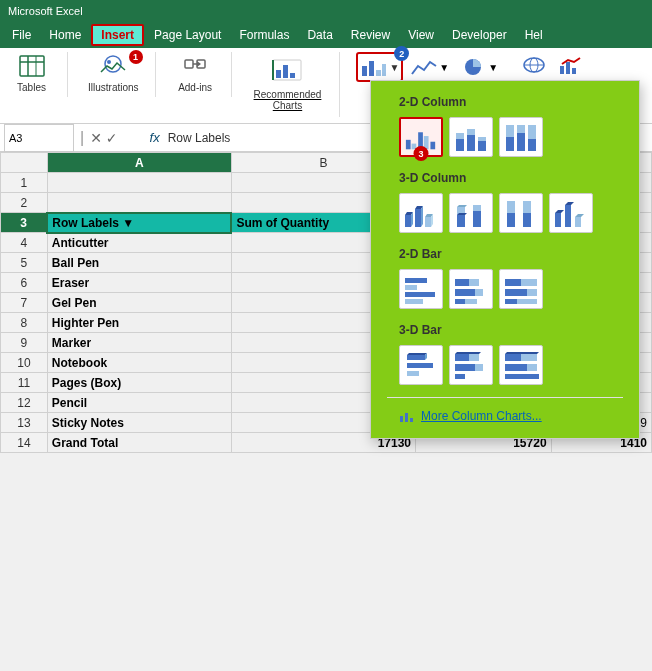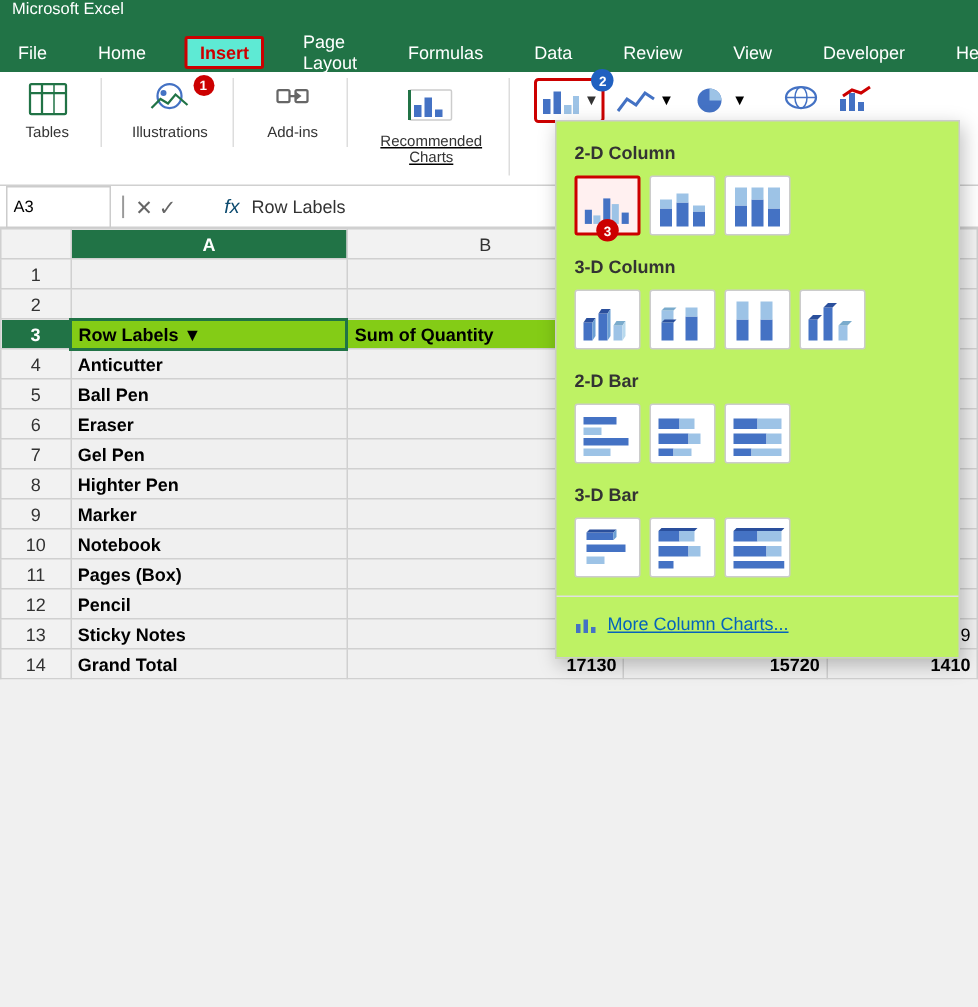--- a/index.html
+++ b/index.html
@@ -1,22 +1,22 @@
 <!DOCTYPE html>
 <html><head>
   <meta charset="utf-8">
   <style>
     * { box-sizing: border-box; margin: 0; padding: 0; }
     body { font-family: 'Segoe UI', Arial, sans-serif; font-size: 12px; background: #f0f0f0; width: 652px; height: 671px; overflow: hidden; position: relative; }
 
     
-    .title-bar { background: #217346; height: 22px; display: flex; align-items: flex-start; padding: 0 8px; color: white; font-size: 11px; }
-
-    
-    .menu-bar { background: #217346; height: 26px; display: flex; align-items: center; padding: 0 4px; gap: 18px; }
+    .title-bar { background: #217346; height: 22px; display: flex; align-items: center; padding: 0 8px; color: white; font-size: 11px; }
+
+    
+    .menu-bar { background: #217346; height: 26px; display: flex; align-items: center; padding: 0 4px; gap: 2px; }
     .menu-item { color: white; font-size: 12px; padding: 2px 8px; cursor: pointer; border-radius: 2px; }
     .menu-item.highlighted { background: #5eead4; color: #c00; border: 2px solid #c00; border-radius: 2px; font-weight: bold; }
 
     
     .ribbon { background: white; border-bottom: 1px solid #d0d0d0; padding: 4px 8px 6px; display: flex; align-items: flex-start; gap: 12px; }
     .ribbon-group { display: flex; flex-direction: column; align-items: center; border-right: 1px solid #ddd; padding-right: 12px; margin-right: 4px; min-width: 60px; }
     .ribbon-group:last-child { border-right: none; }
     .ribbon-group-items { display: flex; gap: 4px; align-items: center; margin-bottom: 2px; }
     .ribbon-btn { display: flex; flex-direction: column; align-items: center; cursor: pointer; padding: 2px 4px; border-radius: 2px; min-width: 40px; }
     .ribbon-btn .icon { font-size: 20px; line-height: 1; }
@@ -34,27 +34,27 @@
     table { border-collapse: collapse; width: 100%; }
     th, td { border: 1px solid #d0d0d0; font-size: 12px; padding: 2px 4px; white-space: nowrap; overflow: hidden; }
     
     .col-header { background: #f2f2f2; text-align: center; font-weight: normal; height: 20px; color: #333; }
     .row-header { background: #f2f2f2; text-align: center; font-weight: normal; color: #333; width: 28px; min-width: 28px; }
     .row-header.active { background: #217346; color: white; font-weight: bold; }
     .col-header.active { background: #217346; color: white; font-weight: bold; }
     
     .cell { height: 20px; }
     .cell.active-cell { background: #e8f4ec; border: 2px solid #217346; }
-    .cell.header-cell { background: #84cc16; font-weight: bold; }
+    .cell.header-cell { background: #14b8a6; font-weight: bold; }
     .cell.grand-total { font-weight: bold; }
     .cell-num { text-align: right; }
     .cell-label { text-align: left; font-weight: bold; }
 
     
-    .dropdown-overlay { position: absolute; top: 80px; left: 370px; width: 270px; background: #bef264; border: 1px solid #ccc; box-shadow: 2px 4px 12px rgba(0,0,0,0.25); z-index: 100; padding: 8px 0; }
+    .dropdown-overlay { position: absolute; top: 80px; left: 370px; width: 270px; background: #84cc16; border: 1px solid #ccc; box-shadow: 2px 4px 12px rgba(0,0,0,0.25); z-index: 100; padding: 8px 16px; }
     .dropdown-section-title { font-size: 12px; font-weight: bold; color: #333; padding: 6px 12px 4px; }
     .chart-row { display: flex; gap: 6px; padding: 4px 12px 8px; }
     .chart-icon { width: 44px; height: 40px; border: 1px solid #ccc; display: flex; align-items: flex-end; justify-content: center; cursor: pointer; padding: 3px; background: white; border-radius: 2px; }
     .chart-icon.selected { border: 2px solid #c00; background: #fff0f0; }
     .chart-icon svg { display: block; }
     .divider { border-top: 1px solid #e0e0e0; margin: 4px 0; }
     .more-link { display: flex; align-items: center; gap: 6px; padding: 6px 12px; cursor: pointer; color: #0563bb; font-size: 12px; text-decoration: underline; }
     .rec-charts-btn { display: flex; flex-direction: column; align-items: center; cursor: pointer; padding: 4px 6px; border-radius: 2px; text-decoration: underline; }
     .rec-charts-btn .big-icon { font-size: 28px; line-height: 1; }
     .rec-charts-btn .lbl { font-size: 10px; color: #333; text-align: center; }

